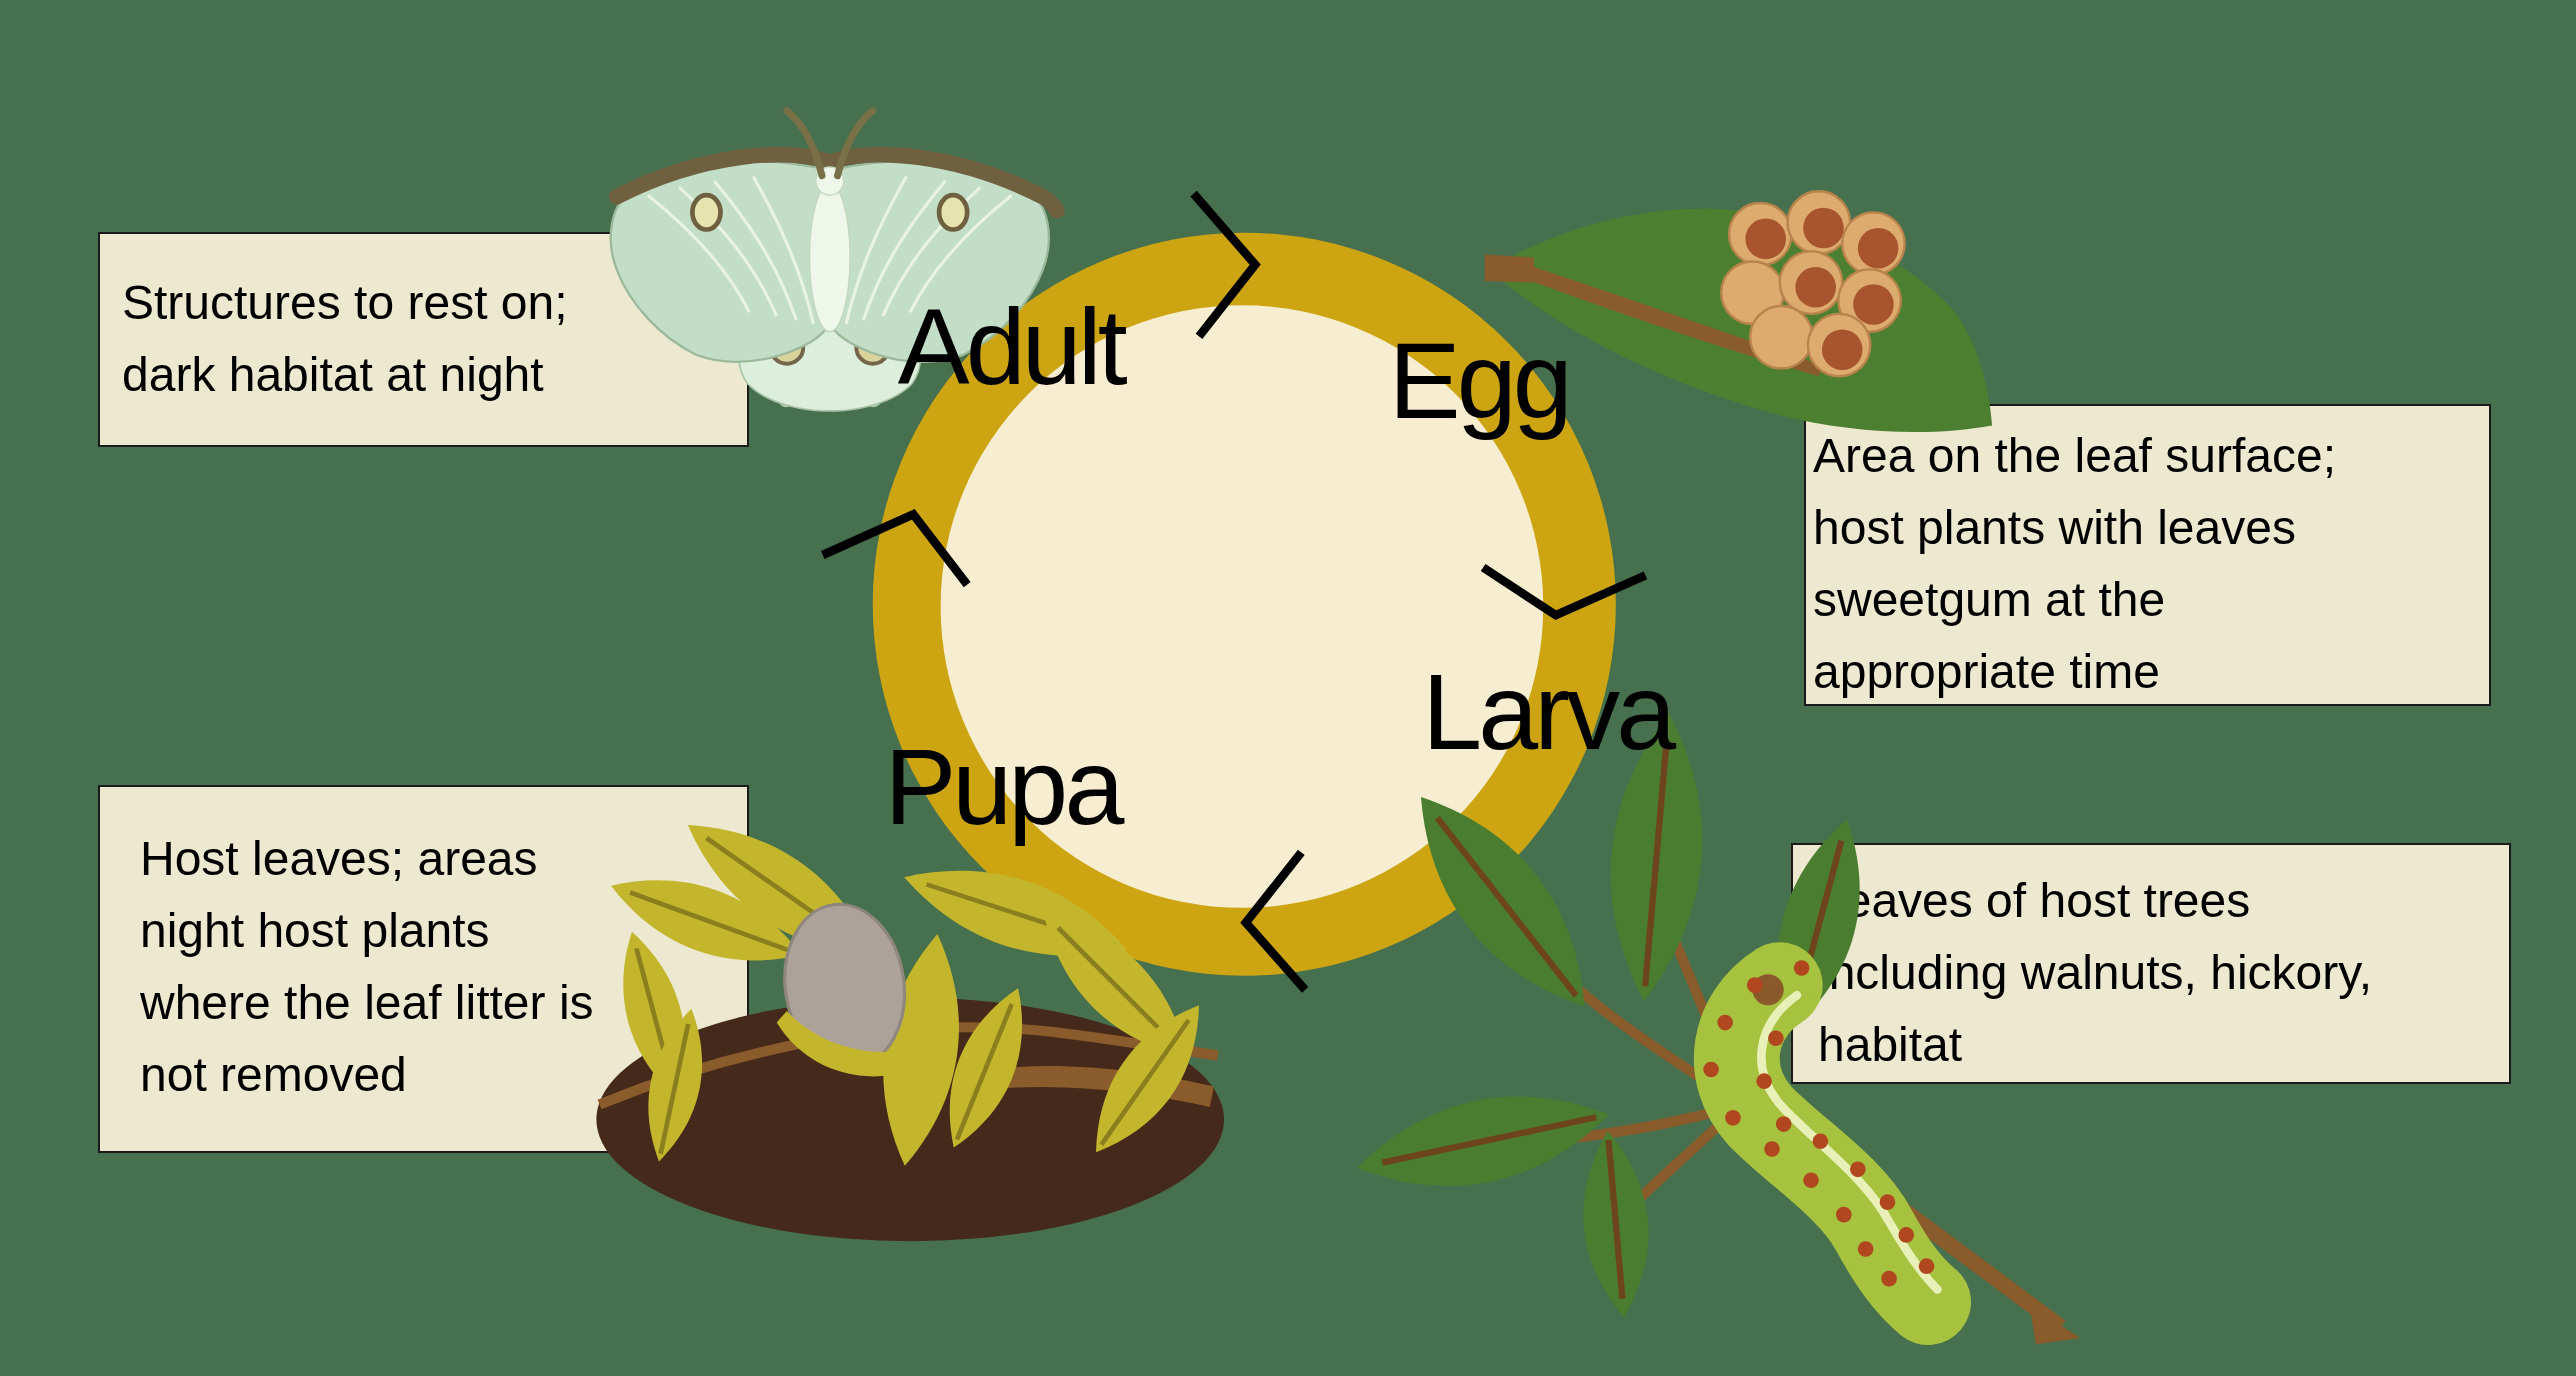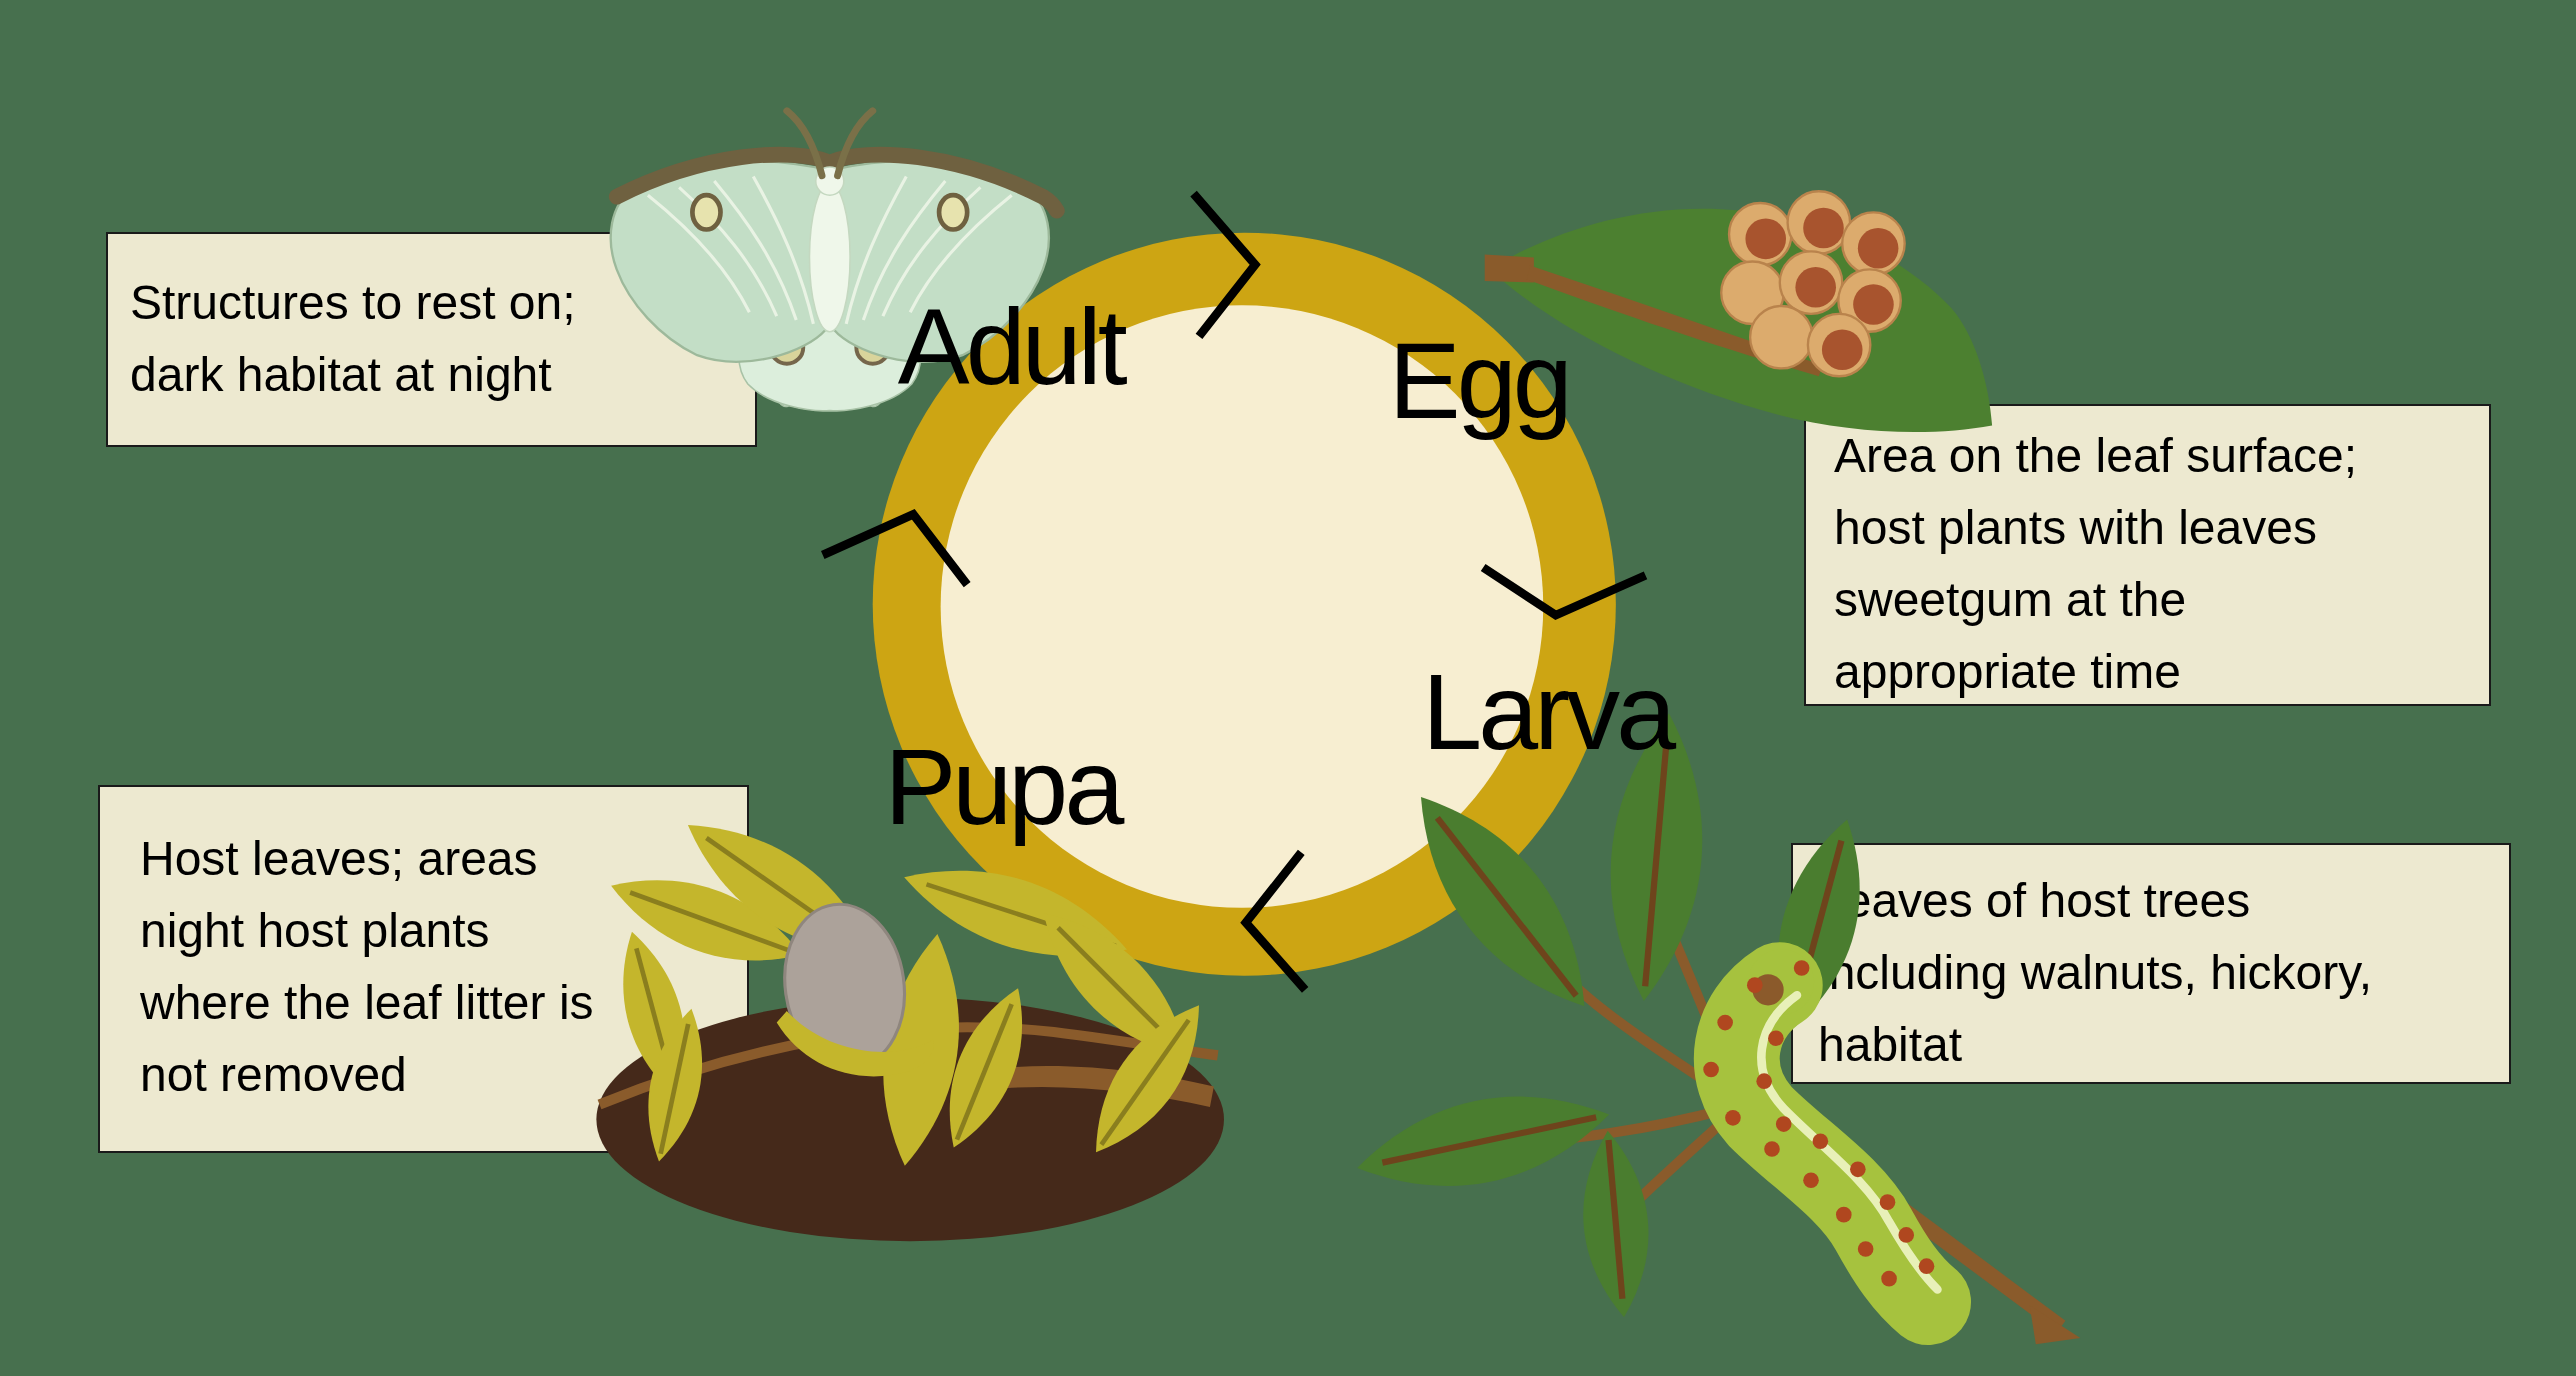--- a/index.html
+++ b/index.html
@@ -12,22 +12,22 @@
     --soil-brown:#45291A; --litter-leaf:#C4B62C; --cocoon-gray:#ACA29A;
   }
   html,body{margin:0;padding:0;}
   .stage{position:relative;width:2576px;height:1377px;overflow:hidden;
          background:var(--background);font-family:"Liberation Sans",sans-serif;}
   .layer{position:absolute;left:0;top:0;width:2576px;height:1377px;}
   .callout{position:absolute;background:var(--callout-bg);
            border:2.3px solid var(--callout-border);box-sizing:border-box;
            color:var(--text);font-size:48px;line-height:72px;}
   .callout .line{white-space:nowrap;}
-  #callout-adult {left:106px; top:232px;  width:651px; height:215px; padding:33px 0 0 22px;}
-  #callout-egg   {left:1804px;top:404px;  width:687px; height:302px; padding:14px 0 0 28px;}
+  #callout-adult {left:98px; top:232px;  width:651px; height:215px; padding:33px 0 0 22px;}
+  #callout-egg   {left:1804px;top:404px;  width:687px; height:302px; padding:14px 0 0 7px;}
   #callout-pupa  {left:98px; top:785px; width:651px; height:368px; padding:36px 0 0 40px;}
   #callout-larva {left:1791px;top:843px; width:720px; height:241px; padding:20px 0 0 25px;}
   .stage-label{font-family:"Liberation Sans",sans-serif;font-size:138px;
                letter-spacing:-5px;fill:var(--text);}
   .ring-outer{fill:var(--ring-gold);}
   .ring-inner{fill:var(--ring-inner);}
   .chevron{fill:none;stroke:var(--chevron);stroke-width:11;}
   .moth-wing{fill:var(--moth-wing);stroke:#9DB99B;stroke-width:3;}
   .moth-light{fill:var(--moth-wing-light);stroke:#A8C2A6;stroke-width:2;}
   .moth-edge{fill:none;stroke:var(--moth-edge);stroke-width:20;stroke-linecap:round;}

